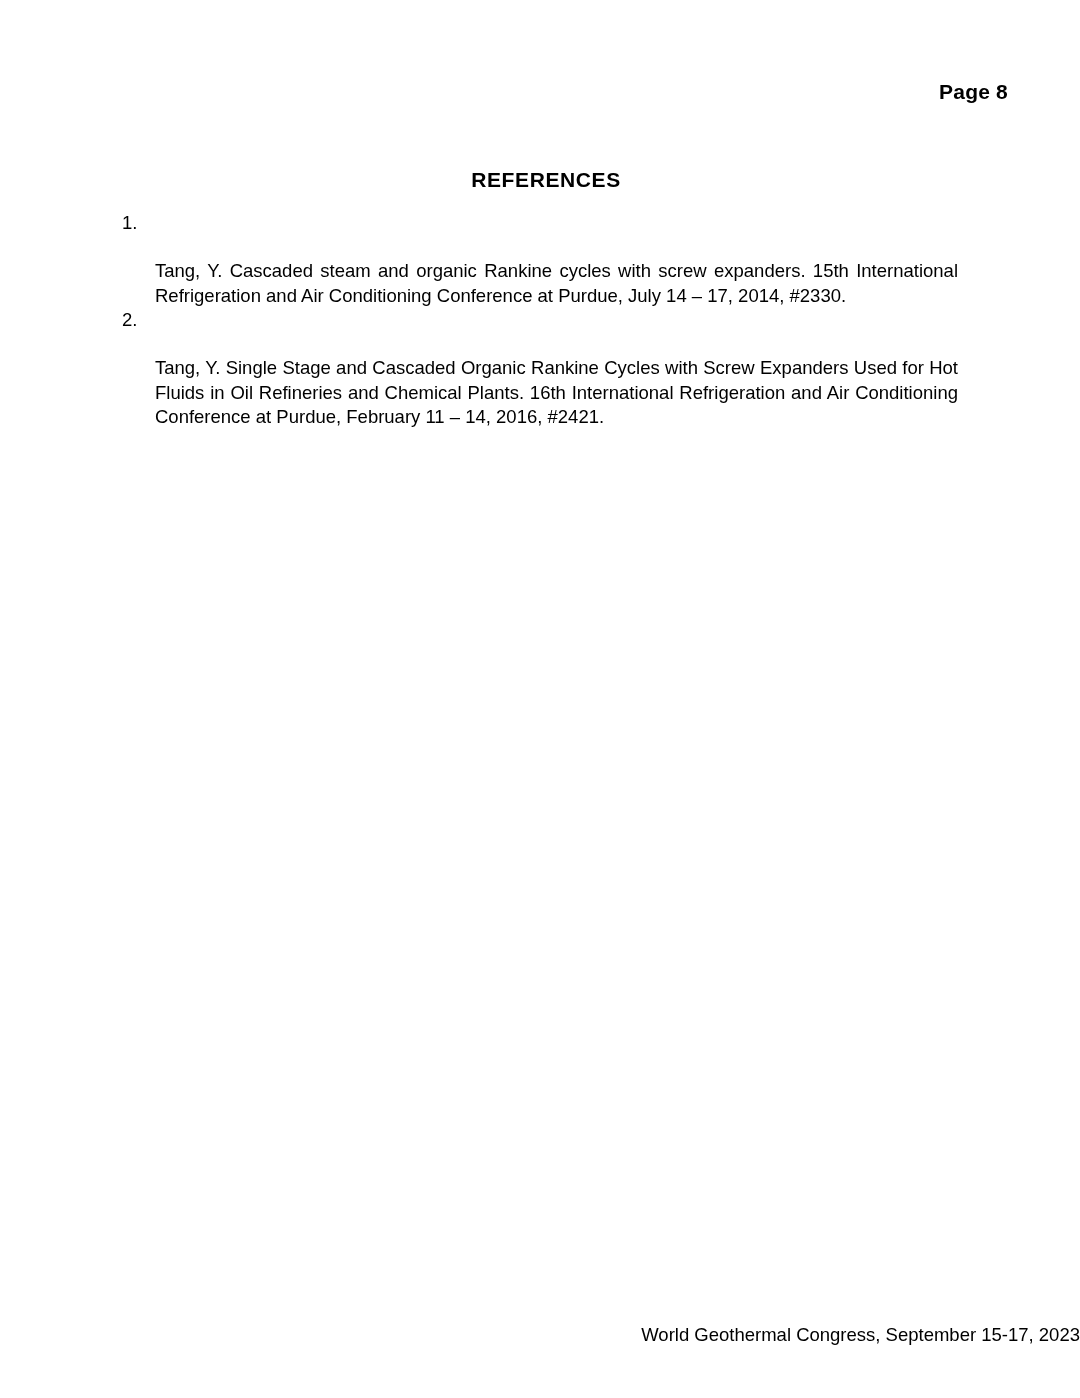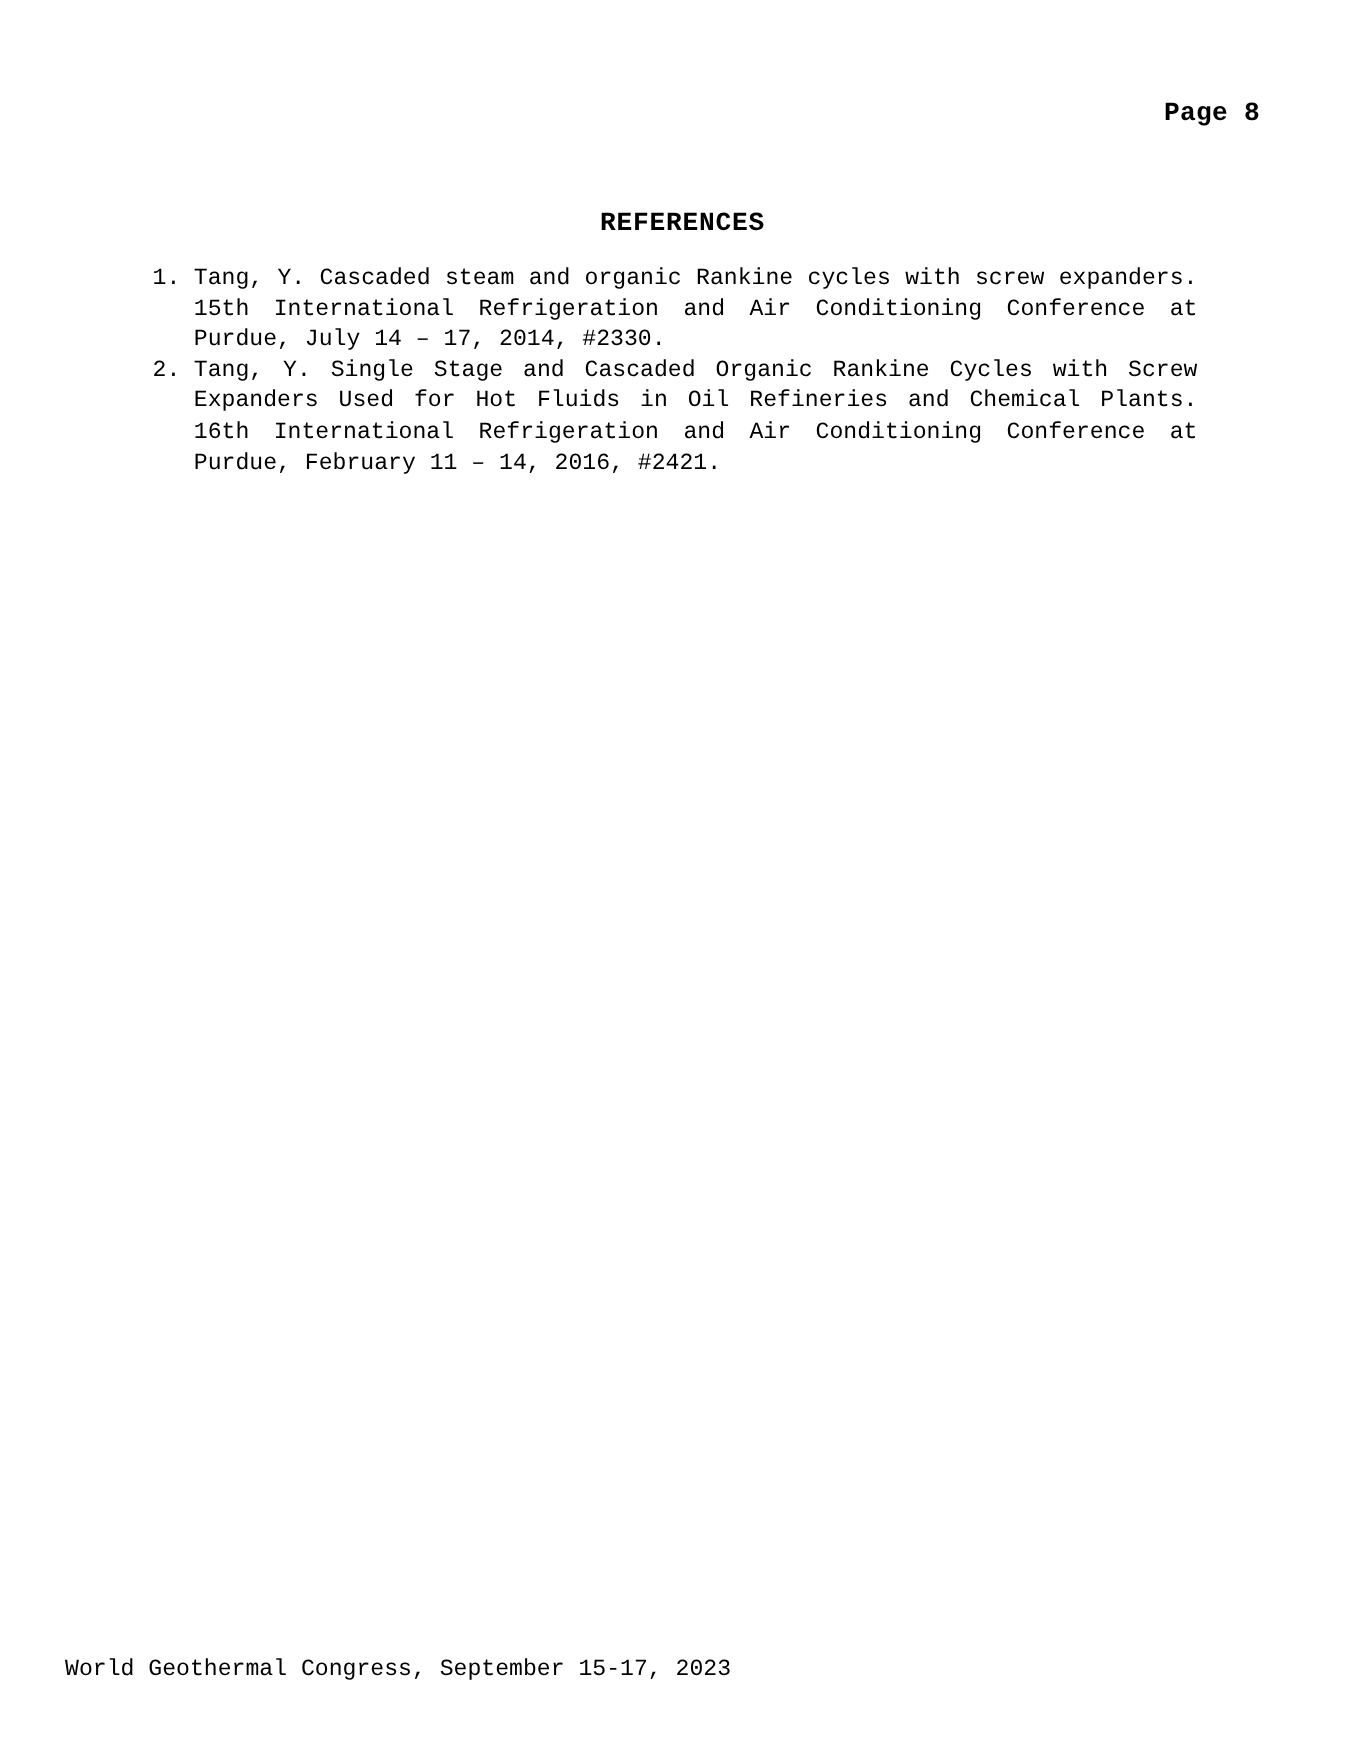--- a/index.html
+++ b/index.html
@@ -5,21 +5,21 @@
   html, body {
     margin: 0;
     padding: 0;
     background: #ffffff;
   }
   .page {
     position: relative;
     width: 1080px;
     height: 1398px;
     background: #ffffff;
-    font-family: Liberation Mono, monospace;
+    font-family: Liberation Sans, sans-serif;
     color: #000000;
     overflow: hidden;
     border-radius: 28px;
   }
   .page-number {
     position: absolute;
     top: 80px;
     right: 72px;
     font-size: 21px;
     font-weight: bold;
@@ -54,42 +54,43 @@
   }
   .ref-num {
     width: 33px;
     flex: 0 0 33px;
     text-align: left;
   }
   .ref-text {
     flex: 1 1 auto;
     text-align: justify;
     text-justify: inter-word;
+    margin-top: 48px;
   }
   #ack-heading {
     position: absolute;
     top: 354px;
     left: 0;
     right: 0;
   }
   .ack-body {
     position: absolute;
     top: 400px;
     left: 122px;
     width: 836px;
     font-size: 18.5px;
     line-height: 1.35;
     text-align: left;
   }
   .footer {
     position: absolute;
     bottom: 52px;
-    left: 16px;
+    left: 0;
     right: 0;
-    text-align: left;
+    text-align: right;
     font-size: 18.5px;
     padding-left: 36px;
   }
 </style>
 </head>
 <body>
 
 <div class="page">
 
   <div class="page-number">Page 8</div>

